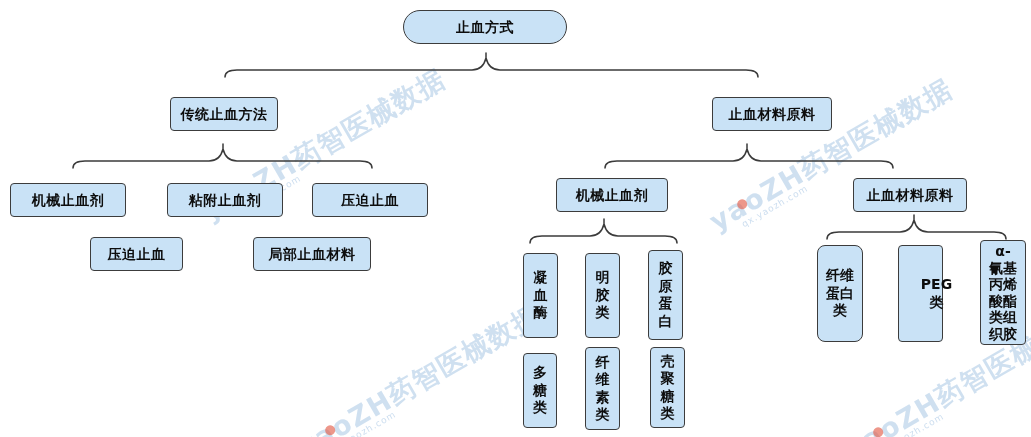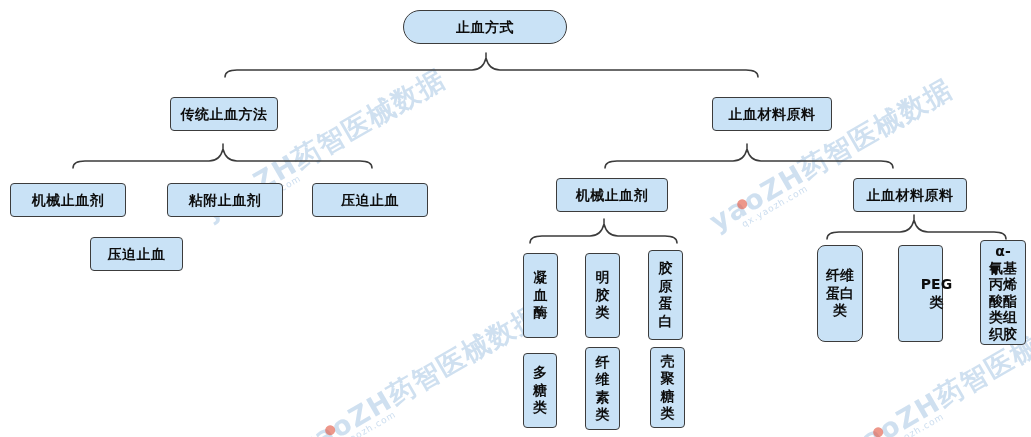--- a/index.html
+++ b/index.html
@@ -90,20 +90,21 @@
 
   <div class="node root" style="left:403px;top:10px;width:164px;height:34px;">止血方式</div>
 
   <div class="node" style="left:170px;top:97px;width:108px;height:34px;">传统止血方法</div>
   <div class="node" style="left:712px;top:97px;width:120px;height:34px;">止血材料原料</div>
 
   <div class="node" style="left:10px;top:183px;width:116px;height:34px;">机械止血剂</div>
   <div class="node" style="left:167px;top:183px;width:116px;height:34px;">粘附止血剂</div>
   <div class="node" style="left:312px;top:183px;width:116px;height:34px;">压迫止血</div>
   <div class="node" style="left:90px;top:237px;width:93px;height:34px;">压迫止血</div>
+  <div class="node" style="left:253px;top:237px;width:118px;height:34px;">局部止血材料</div>
 
   <div class="node" style="left:556px;top:178px;width:112px;height:34px;">机械止血剂</div>
   <div class="node" style="left:853px;top:178px;width:114px;height:34px;">止血材料原料</div>
 
   <div class="node vnode" style="left:523px;top:253px;width:35px;height:85px;">凝
 血
 酶</div>
   <div class="node vnode" style="left:585px;top:253px;width:35px;height:85px;">明
 胶
 类</div>

